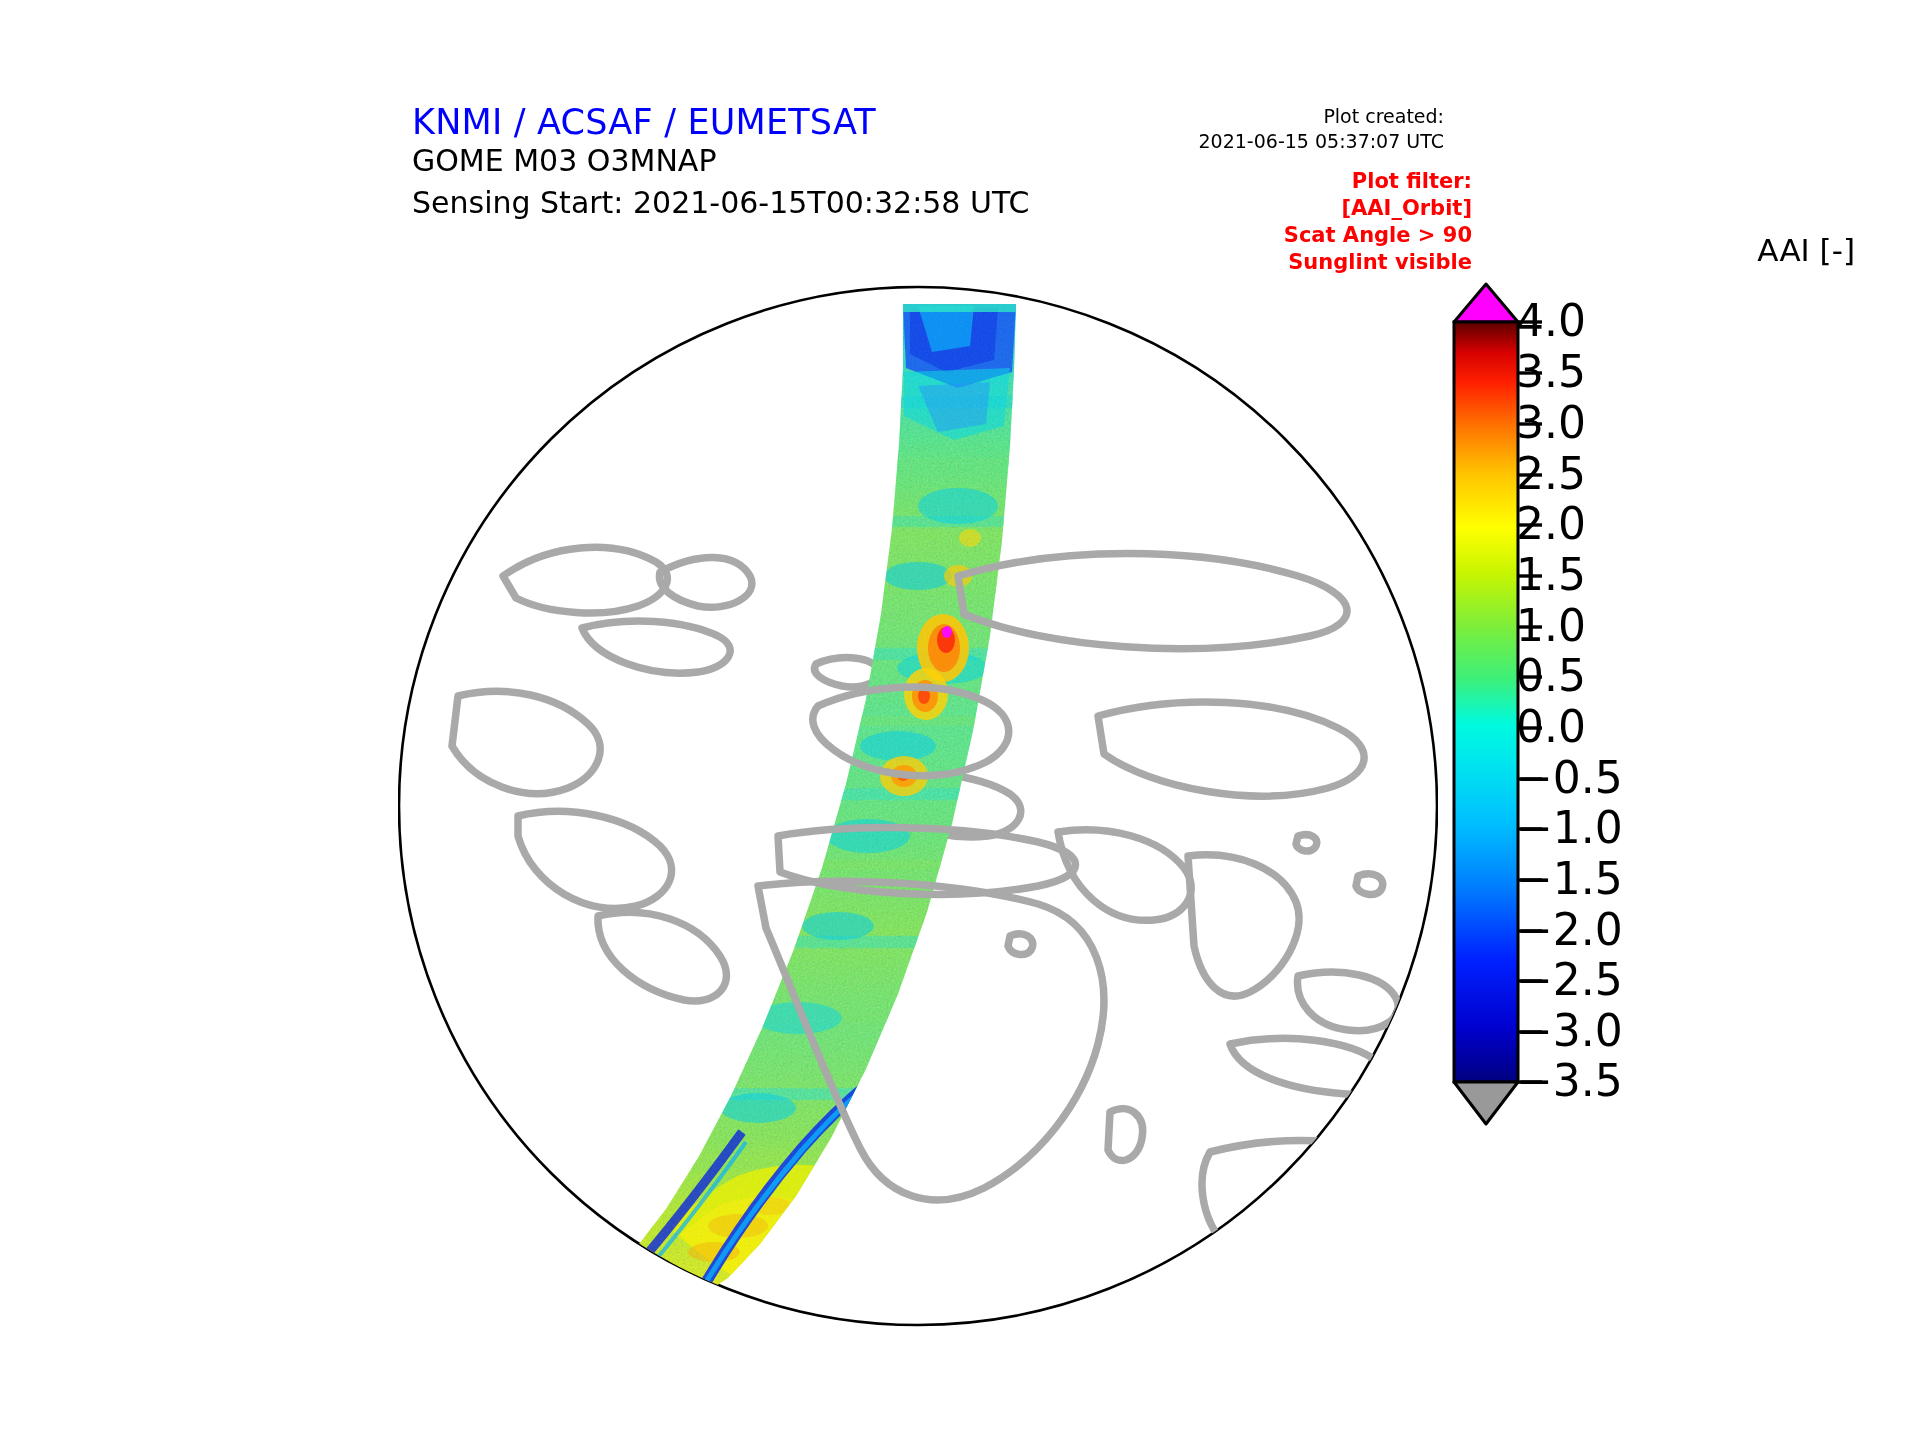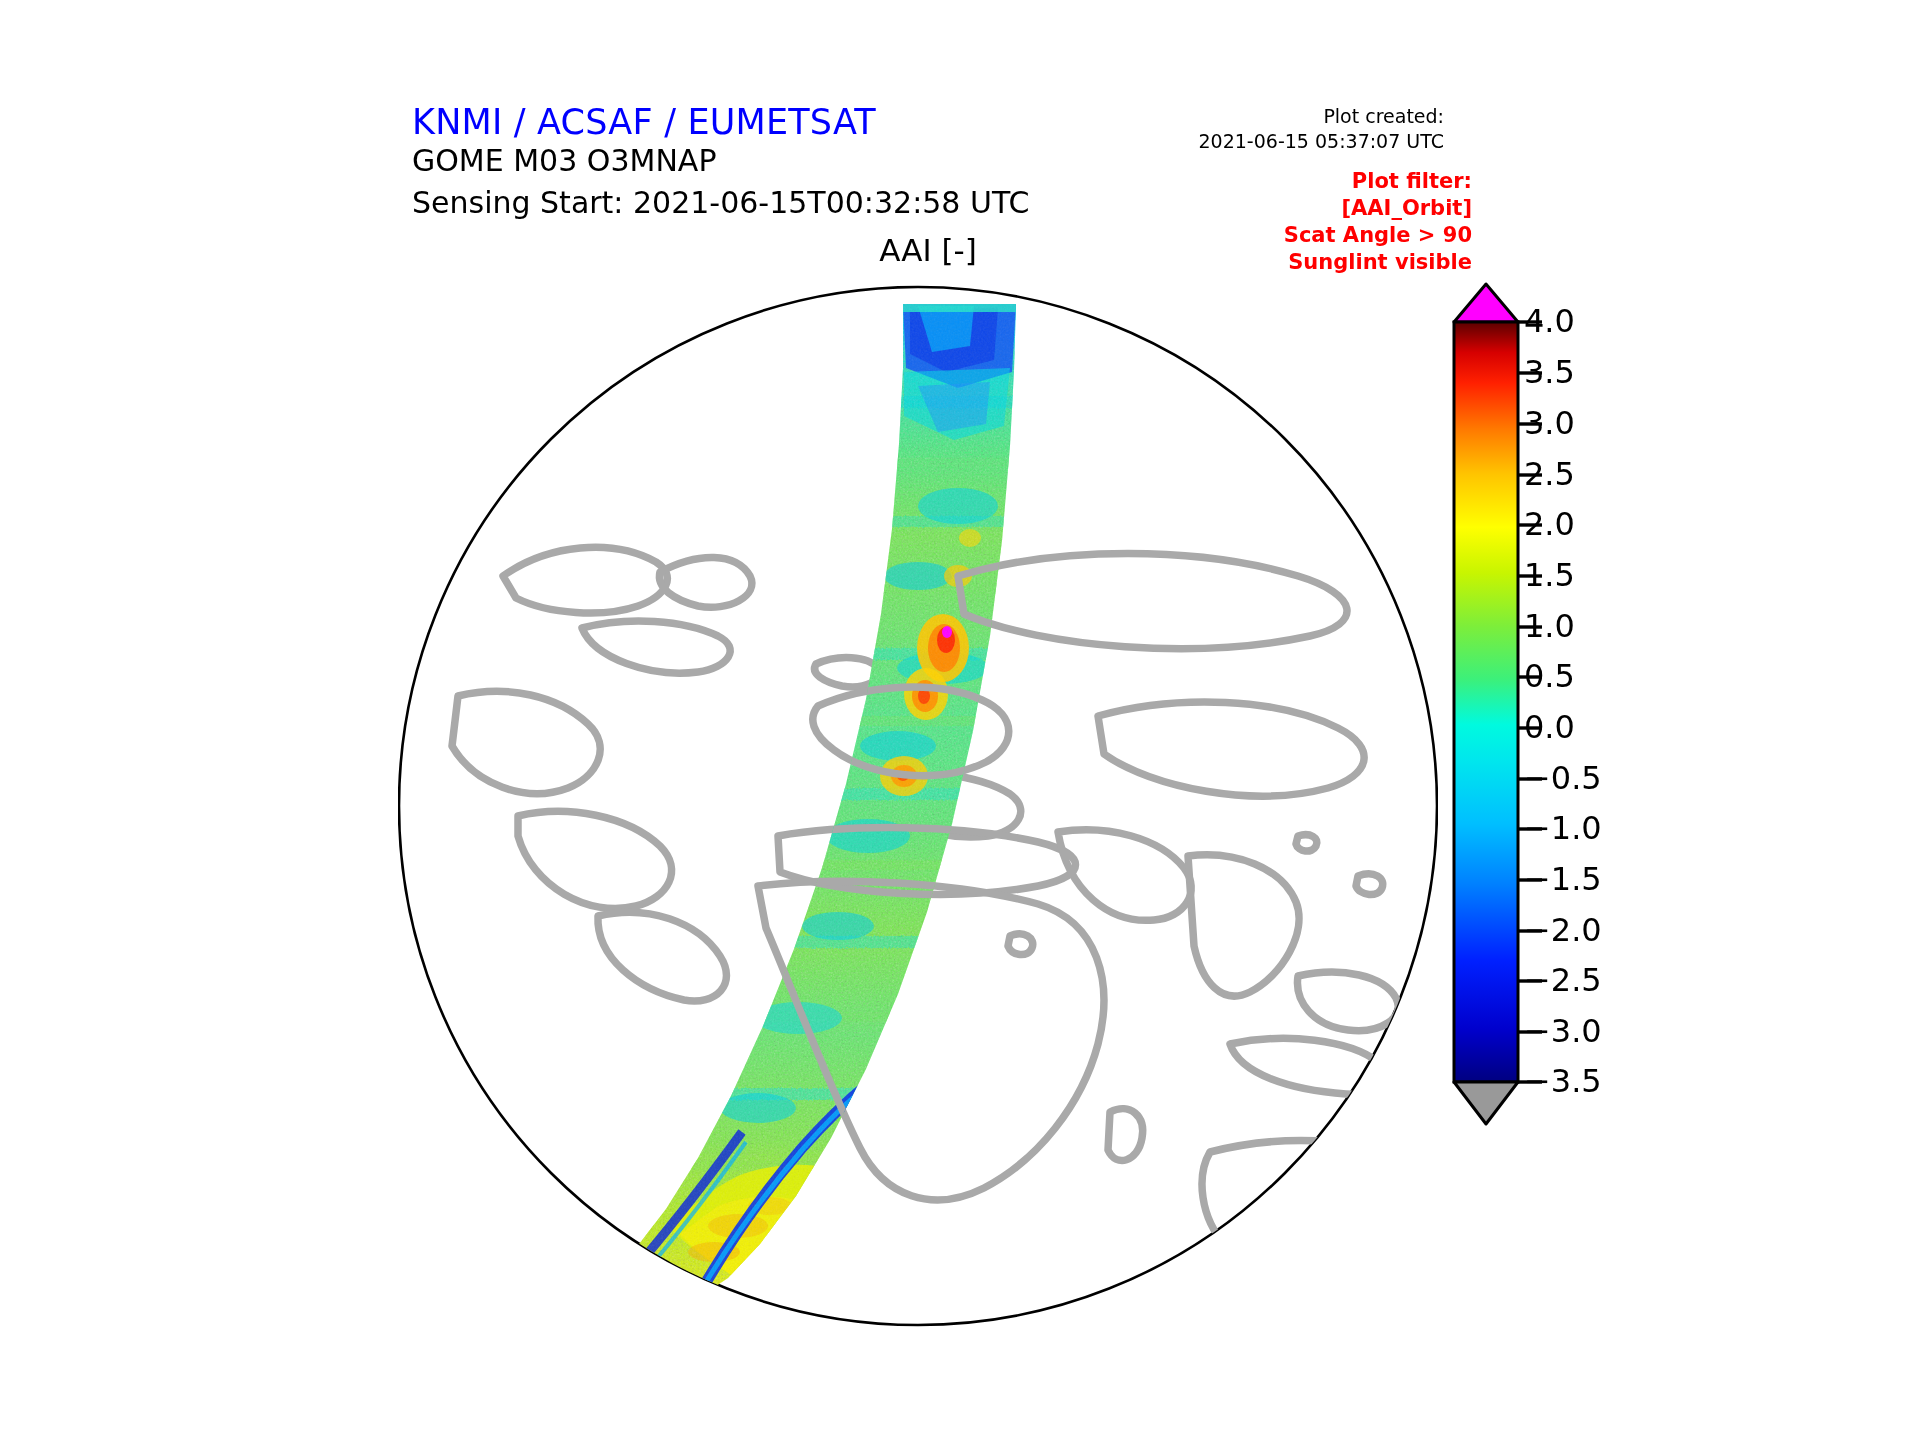--- a/index.html
+++ b/index.html
@@ -37,23 +37,23 @@
   #product-block {
     position: absolute;
     left: 412px; top: 140px;
     font-size: 30px;
     line-height: 42px;
     color: #000000;
     white-space: nowrap;
   }
   #quantity-title {
     position: absolute;
-    left: 8px; top: 232px;
+    left: 15px; top: 232px;
     width: 1840px;
-    text-align: center;
+    text-align: right;
     font-size: 31px;
     color: #000000;
   }
   #filter-block {
     position: absolute;
     right: 448px; top: 168px;
     text-align: right;
     font-size: 21px;
     line-height: 27px;
     color: #ff0000;
@@ -71,22 +71,22 @@
 
   
   #colorbar-area {
     position: absolute;
     left: 1442px; top: 282px;
     width: 330px; height: 1020px;
   }
   #cbar-svg { display:block; position:absolute; left:0; top:0; }
   .cbar-tick-label {
     position: absolute;
-    left: 82px;
-    font-size: 32px;
+    left: 74px;
+    font-size: 44px;
     line-height: 34px;
     color: #000000;
     white-space: nowrap;
   }
 </style>
 </head>
 <body>
 
 <div id="org-title">KNMI / ACSAF / EUMETSAT</div>
 

